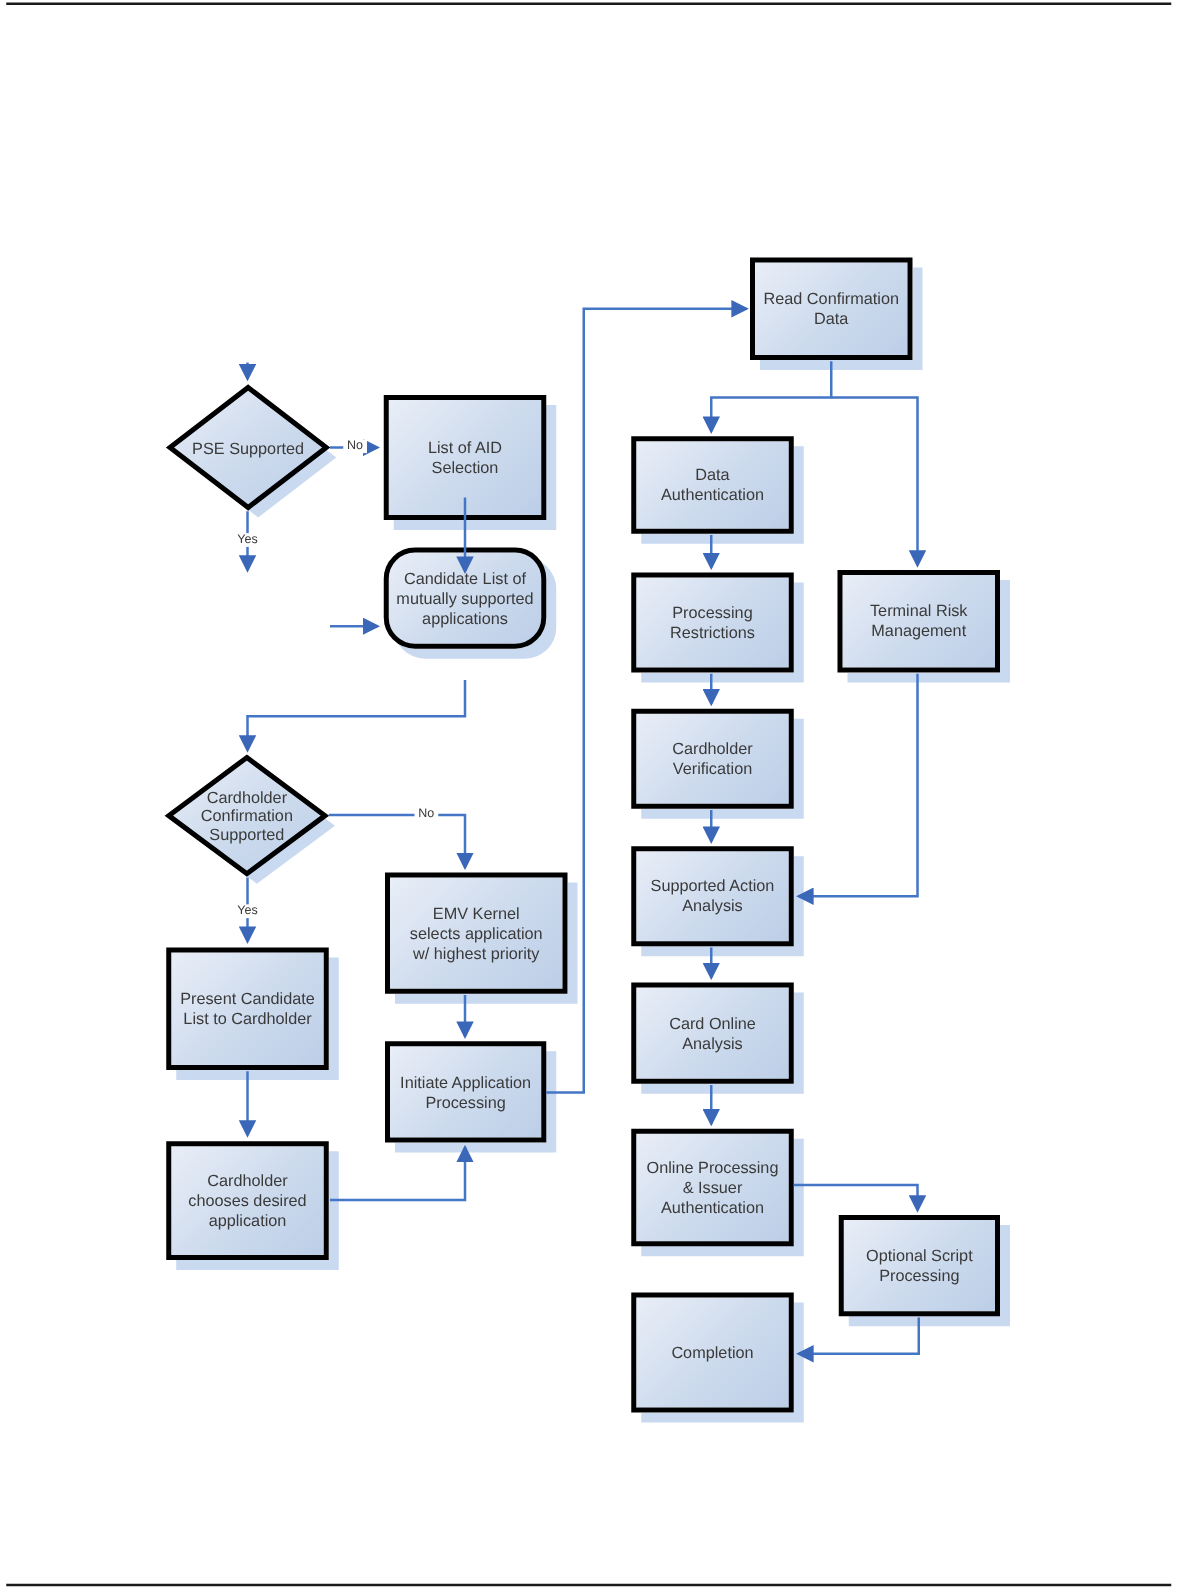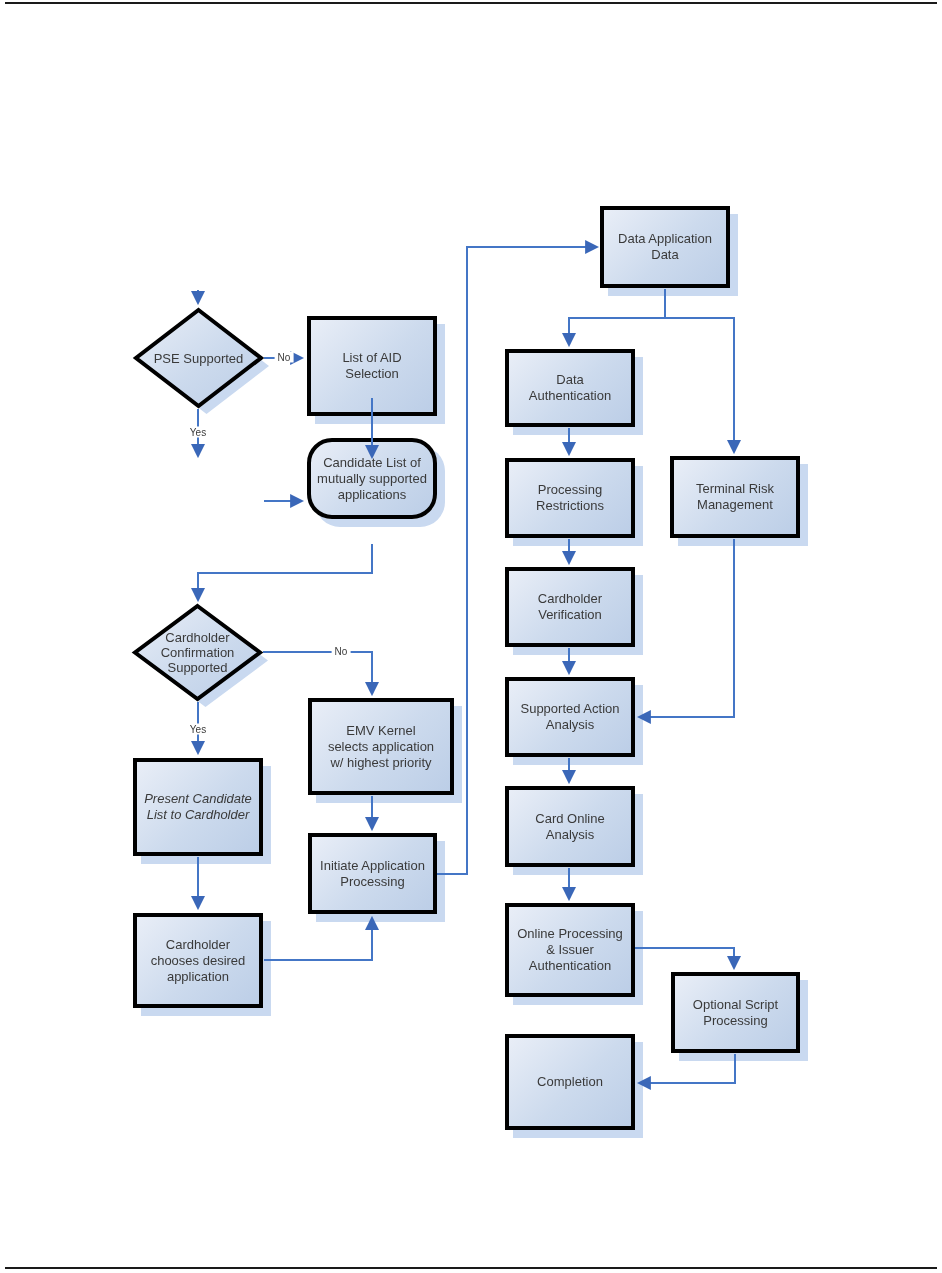--- a/index.html
+++ b/index.html
@@ -94,31 +94,31 @@
     </svg>
     <span class="diamond-label">Cardholder
 Confirmation
 Supported</span>
   </div>
 
   <div class="node" style="left:308px;top:698px;width:146px;height:97px;">EMV Kernel
 selects application
 w/ highest priority</div>
 
-  <div class="node" style="left:133px;top:758px;width:130px;height:98px;font-style:italic;">Present Candidate
+  <div class="node" style="left:133px;top:758px;width:130px;height:98px;">Present Candidate
 List to Cardholder</div>
 
   <div class="node" style="left:308px;top:833px;width:129px;height:81px;">Initiate Application
 Processing</div>
 
   <div class="node" style="left:133px;top:913px;width:130px;height:95px;">Cardholder
 chooses desired
 application</div>
 
-  <div class="node" style="left:600px;top:206px;width:130px;height:82px;">Data Application
+  <div class="node" style="left:600px;top:206px;width:130px;height:82px;">Read Confirmation
 Data</div>
 
   <div class="node" style="left:505px;top:349px;width:130px;height:78px;">Data
 Authentication</div>
 
   <div class="node" style="left:505px;top:458px;width:130px;height:80px;">Processing
 Restrictions</div>
 
   <div class="node" style="left:670px;top:456px;width:130px;height:82px;">Terminal Risk
 Management</div>

